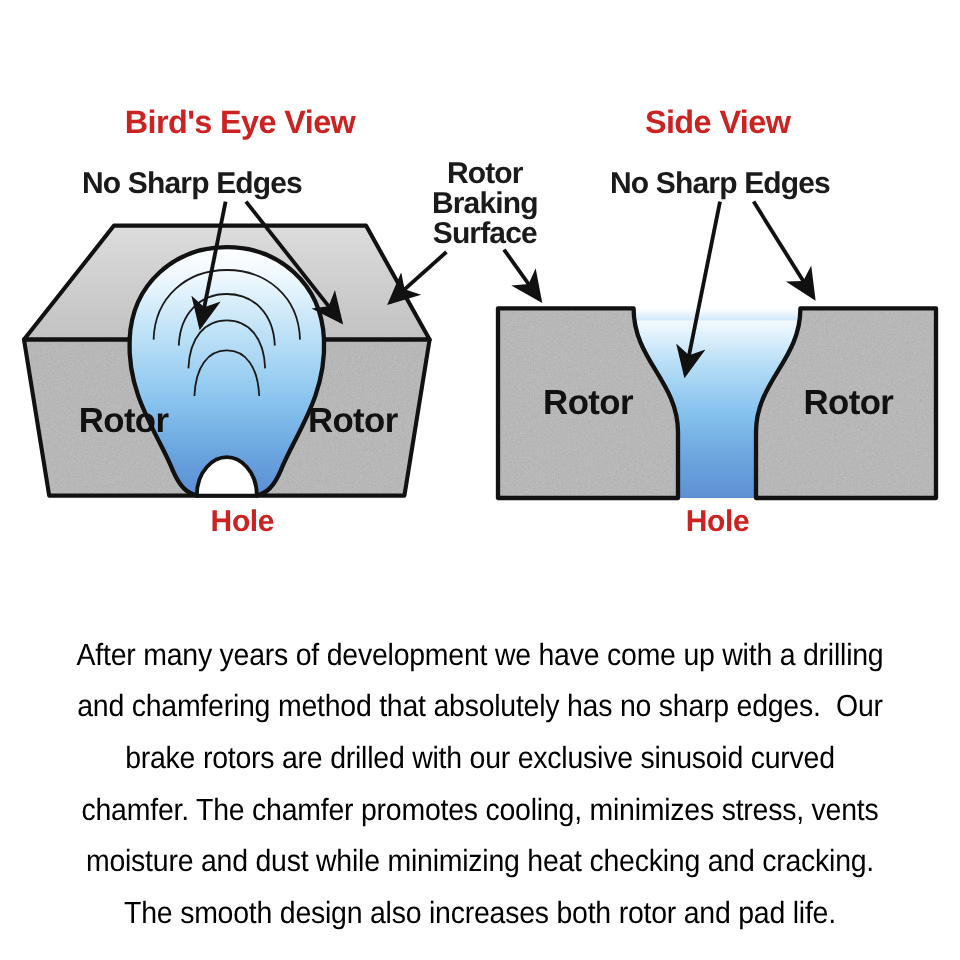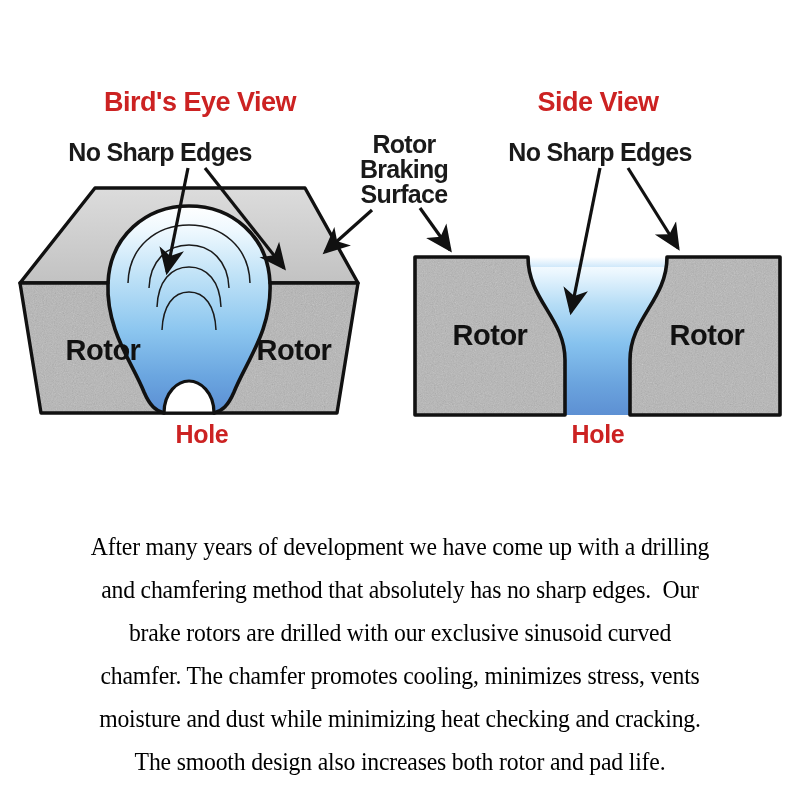--- a/index.html
+++ b/index.html
@@ -22,21 +22,21 @@
     width: 800px;
     height: 480px;
   }
 
   .caption-block {
     position: absolute;
     left: 0;
     top: 525px;
     width: 800px;
     text-align: center;
-    font-family: Liberation Serif, serif;
+    font-family: Liberation Sans, sans-serif;
     font-size: 25.5px;
     line-height: 43px;
     color: #000000;
     letter-spacing: -0.2px;
   }
   .caption-line {
     display: block;
     white-space: pre;
     transform: scaleX(0.93);
     transform-origin: center center;

